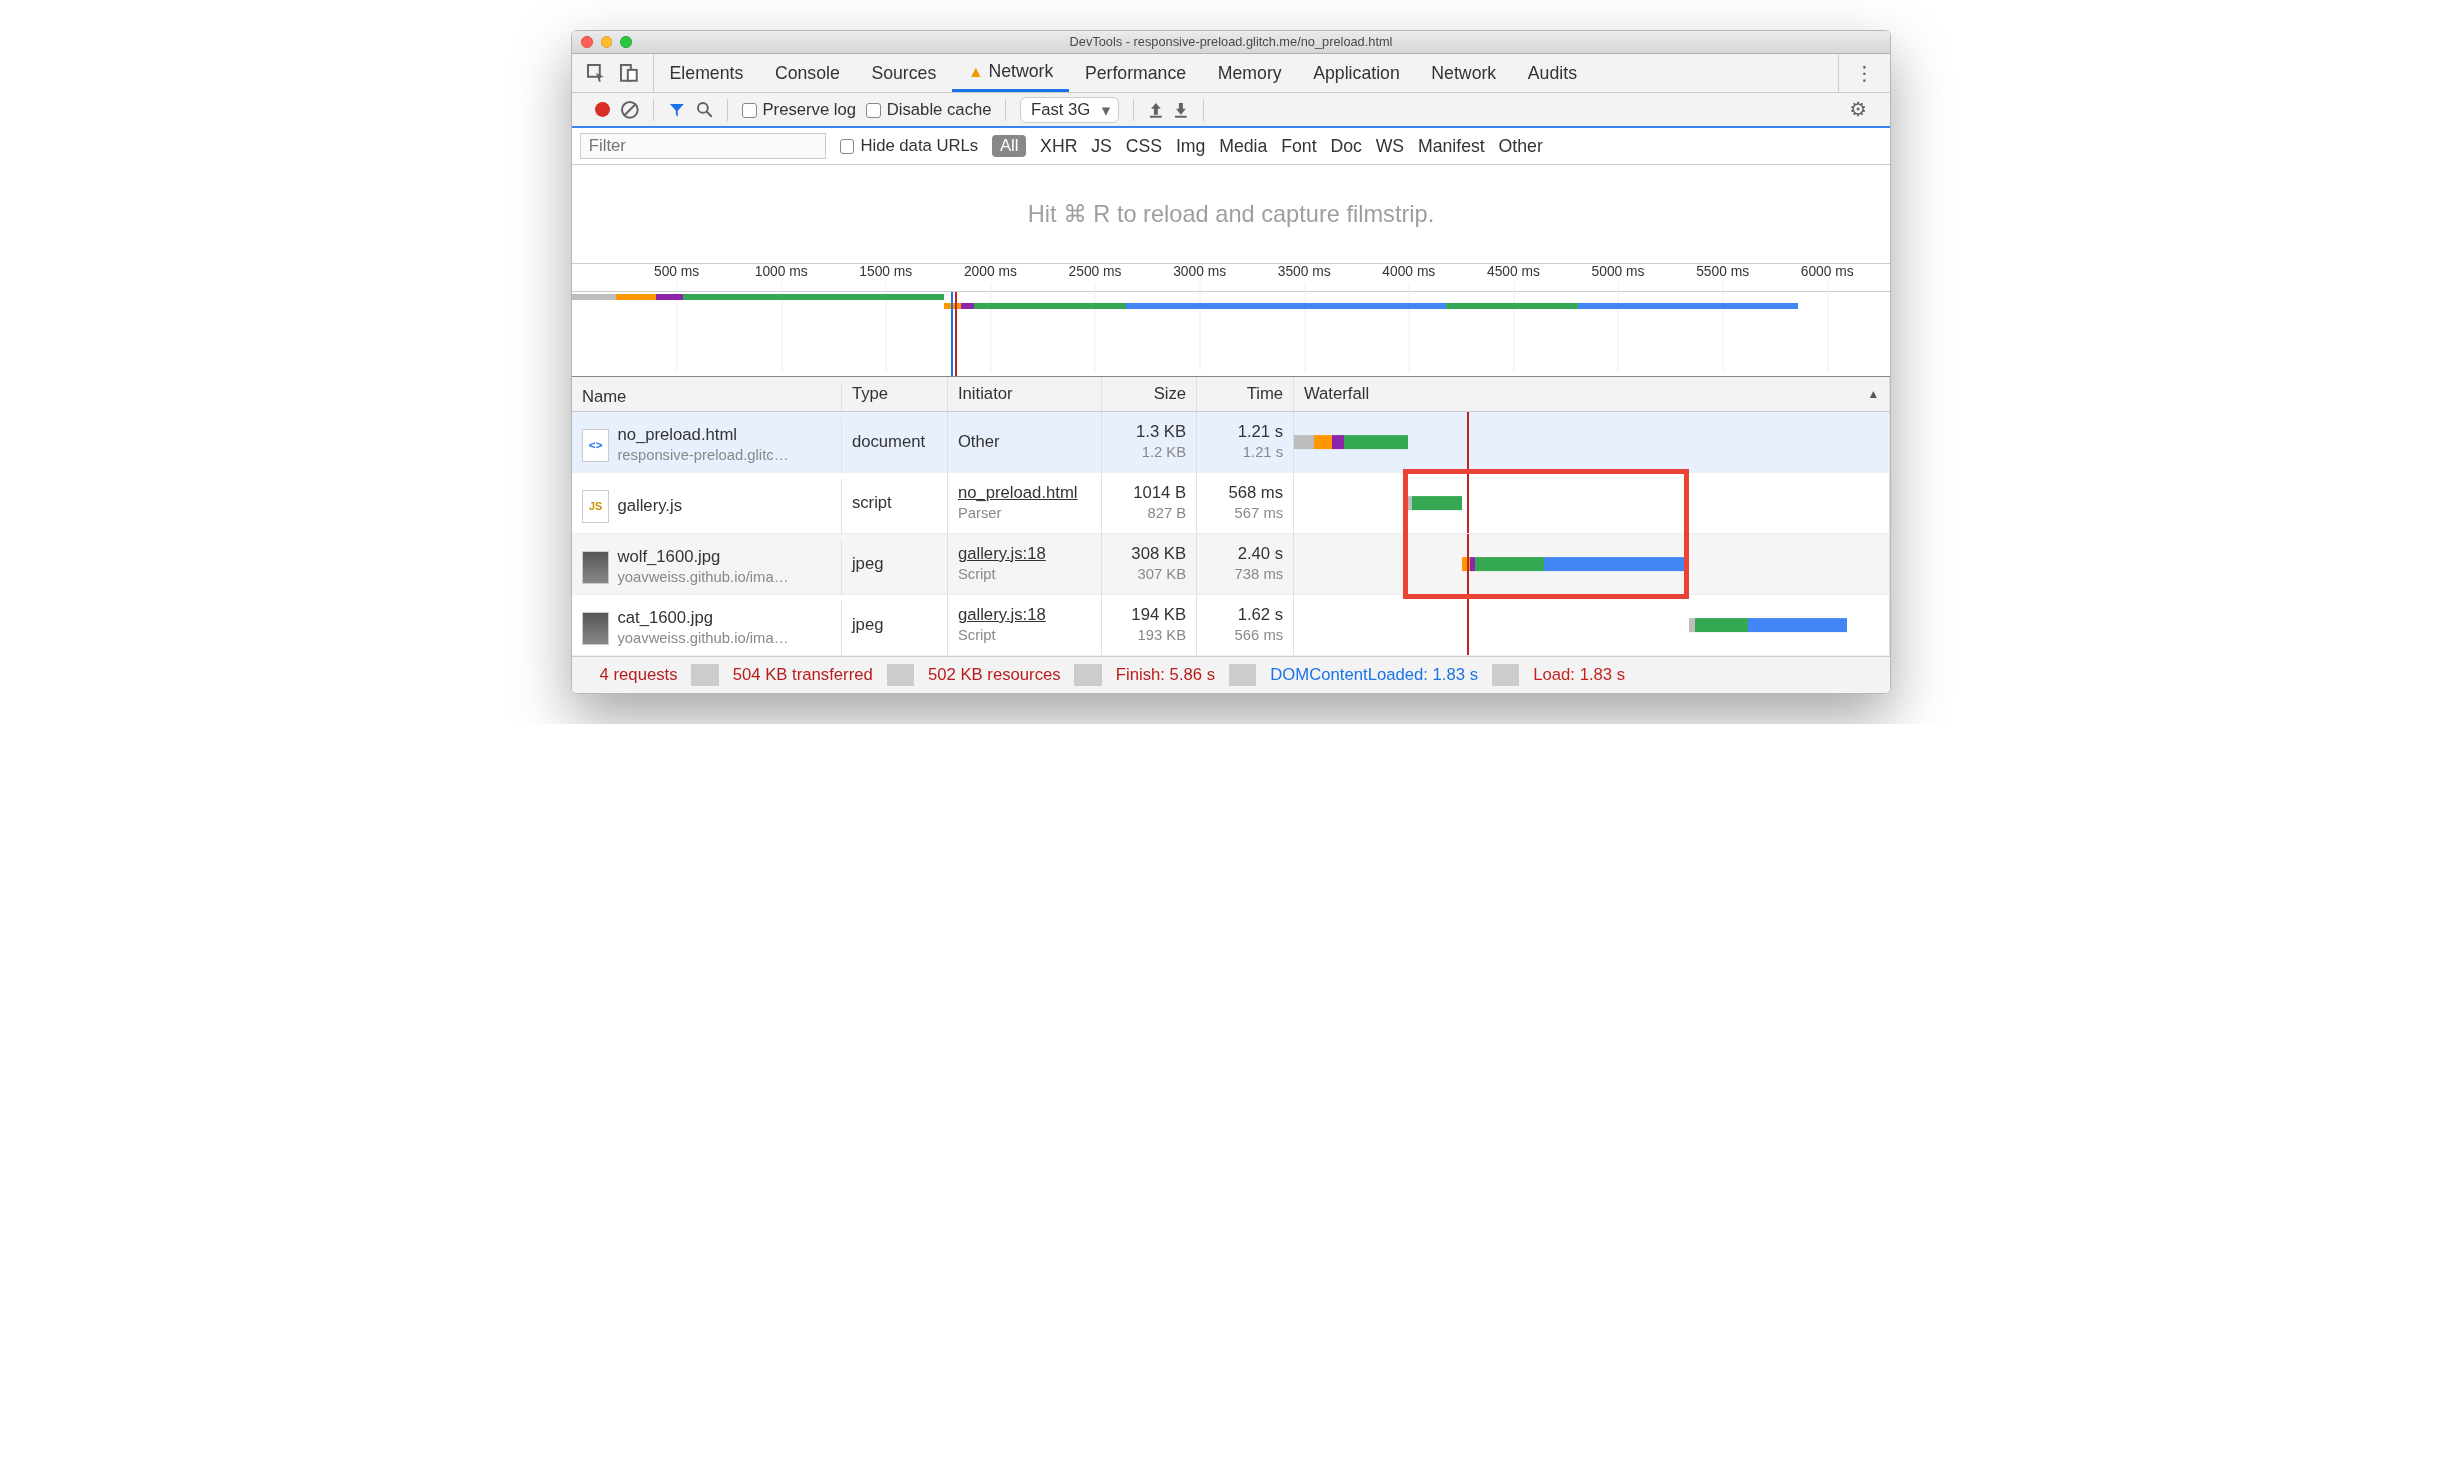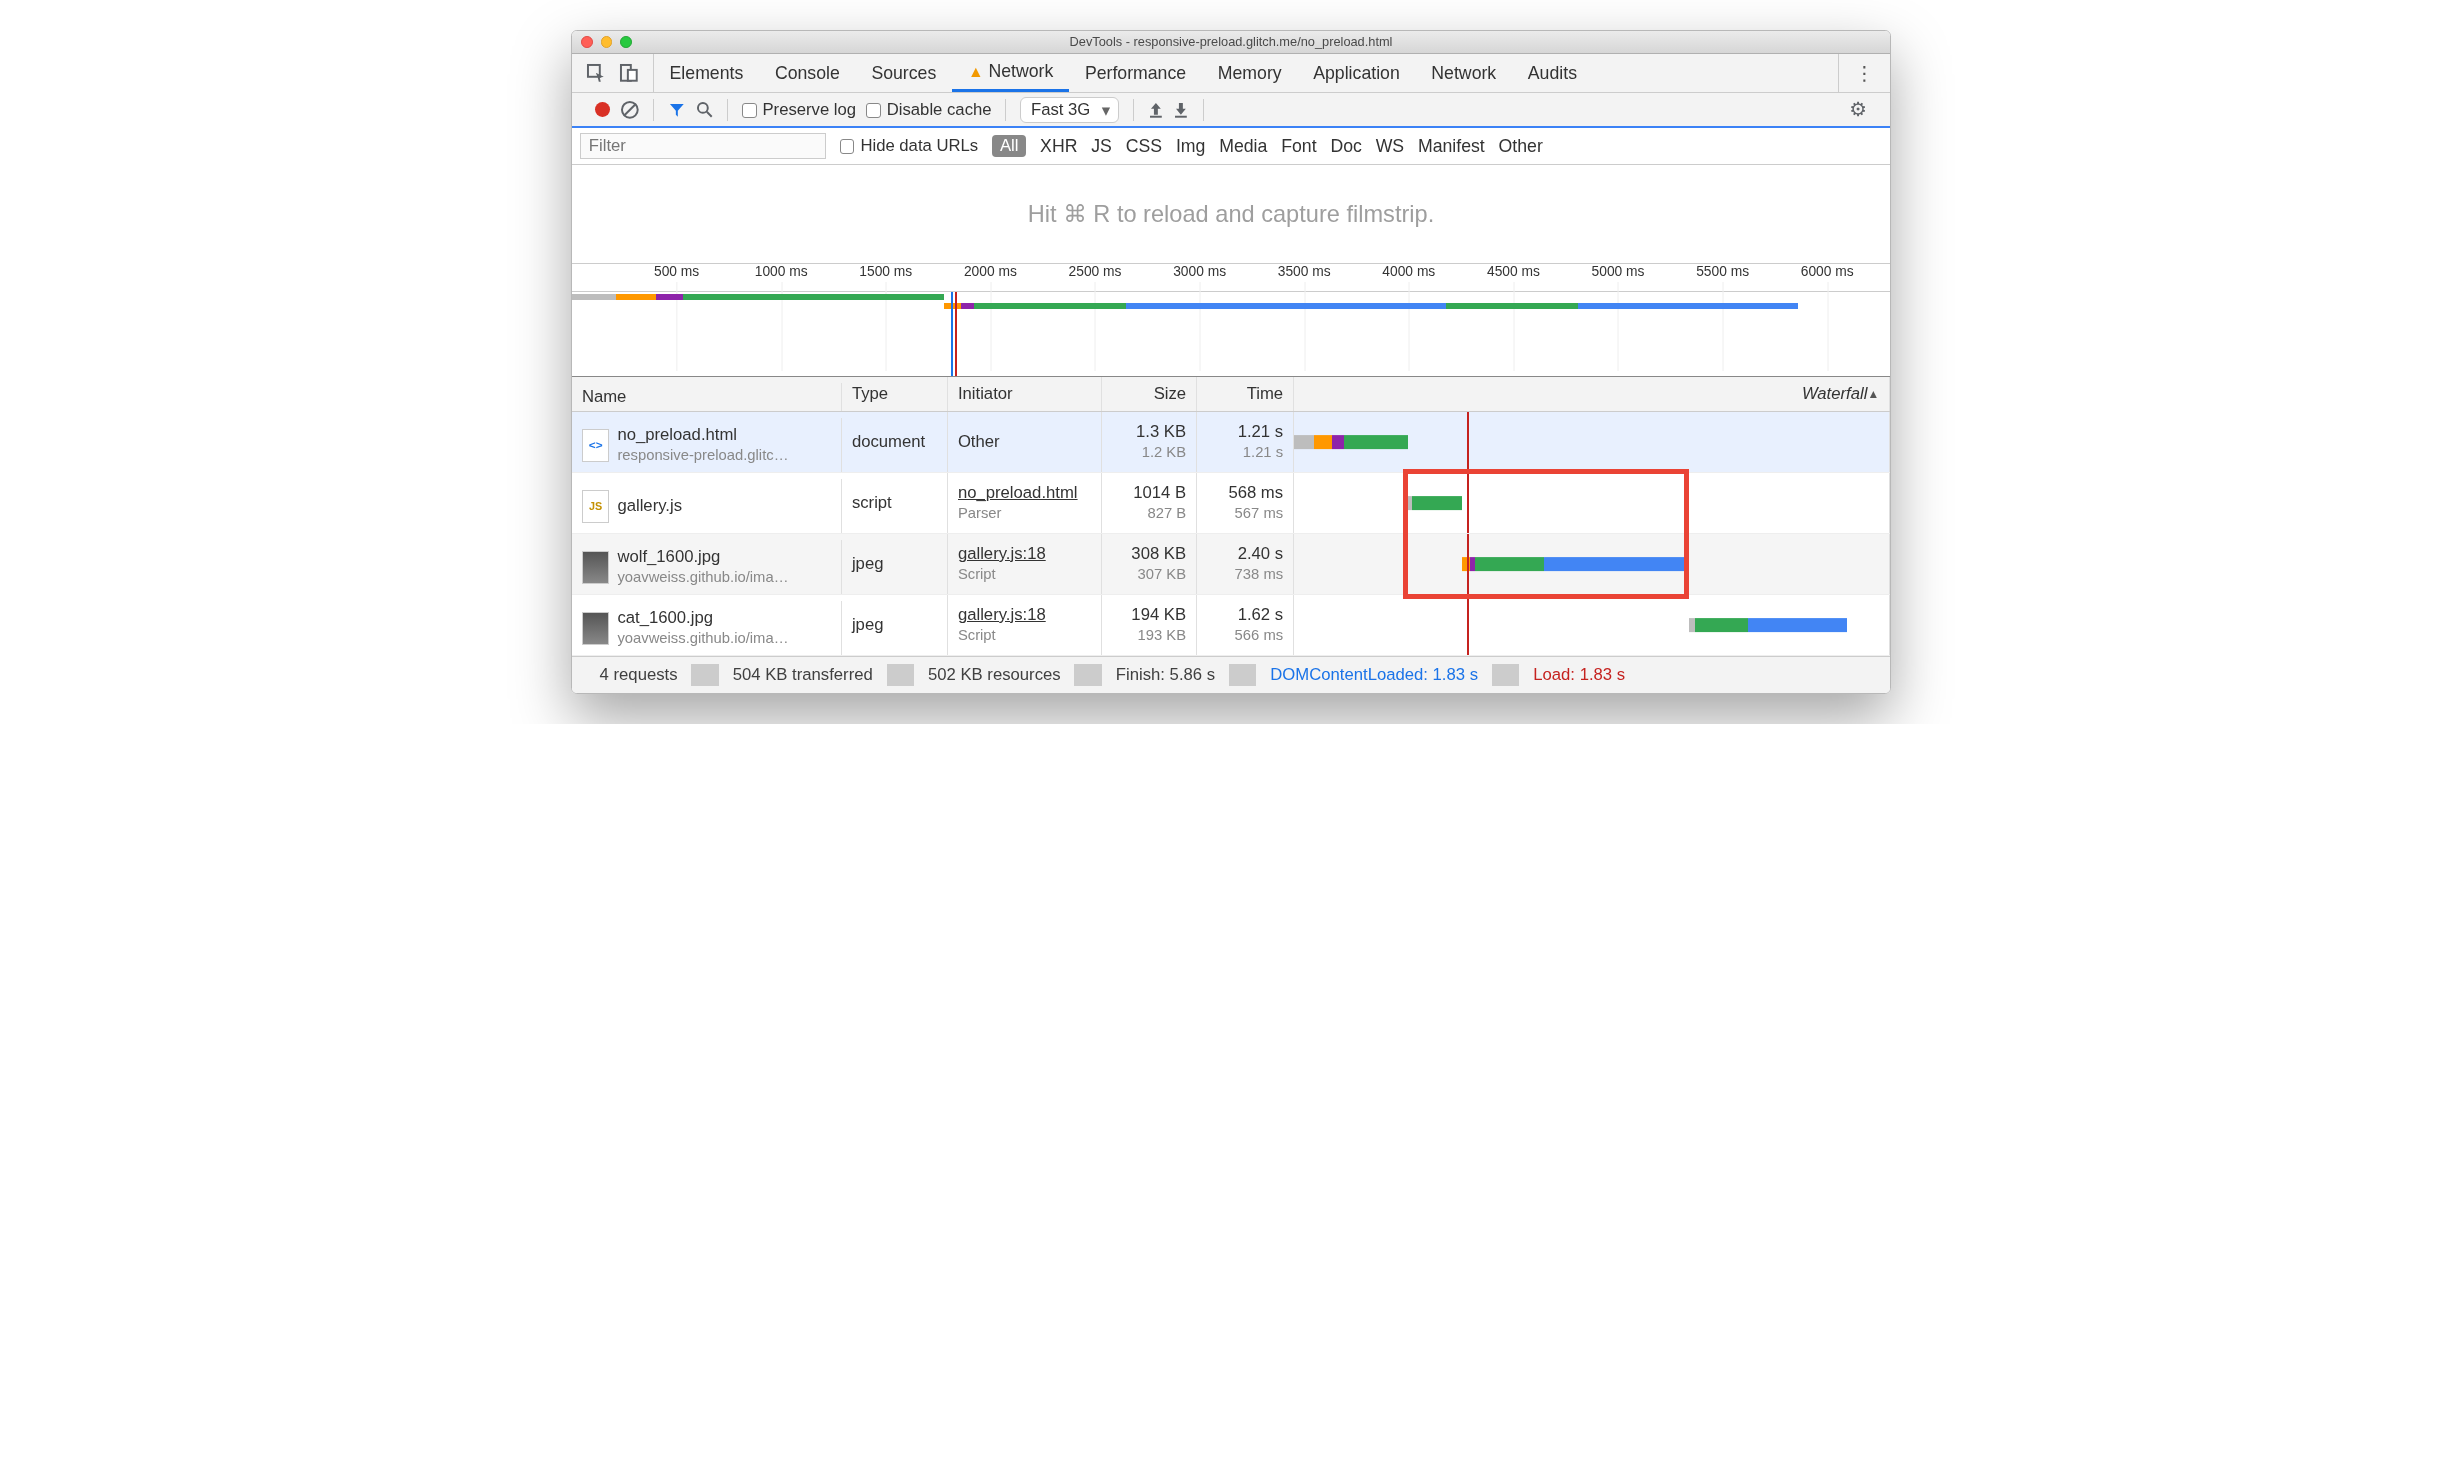--- a/index.html
+++ b/index.html
@@ -35,40 +35,40 @@
 .overview { height:113px; border-bottom:1px solid #888; position:relative; background:#fff;}
 .ov-ticks { position:absolute; top:0; left:0; right:0; height:27.6px; border-bottom:1px solid #ccc;}
 .ov-tick { position:absolute; top:0; font-size:13.8px; color:#333; transform:translateX(-50%); }
 .ov-tick::before { content:''; position:absolute; left:50%; top:17.7px; width:1px; height:89px; background:#eee;}
 .ov-line { position:absolute; top:27.6px; height:5.9px; }
 .ov-marker { position:absolute; top:27.6px; bottom:0; width:2px;}
 .grid { }
 .ghead { display:flex; background:#f3f3f3; border-bottom:1px solid #ccc; height:35px;}
 .ghead > div, .grow > div { border-right:1px solid #e0e0e0; padding:7.9px 9.9px; display:flex; align-items:center; font-size:16.7px; color:#333;}
 .col-name { width:270px;margin-top:6px;} .col-type{width:106px;} .col-init{width:154px;} .col-size{width:95px; justify-content:flex-end;} .col-time{width:97px; justify-content:flex-end;} .col-wf{flex:1; position:relative;}
-.ghead .col-wf { justify-content:flex-end;font-style:italic;}
+.ghead .col-wf { justify-content:space-between;}
 .sort-tri { font-size:11.8px; color:#555;}
 .grow { display:flex; height:61px; border-bottom:1px solid #eee;}
 .grow.sel { background:#e8f0fe;}
 .grow.odd { background:#f5f5f5;}
 .grow > div { padding:5.9px 9.9px; }
 .cell-stack { display:flex; flex-direction:column; justify-content:center; line-height:1.35; overflow:hidden;}
 .sub { color:#888; font-size:14.8px; white-space:nowrap; overflow:hidden; text-overflow:ellipsis;}
 .link { color:#333; text-decoration:underline;}
 .num-stack { text-align:right; width:100%;}
 .file-icon { width:27.6px; height:33px; border:1px solid #ccc; background:#fff; margin-right:7.9px; display:flex; align-items:center; justify-content:center; font-size:11.8px; flex-shrink:0;}
 .file-icon.html { color:#1a73e8; font-weight:bold;} 
 .file-icon.js { color:#c49102; font-weight:bold; font-size:10.8px;}
 .file-icon.img { background:linear-gradient(#555,#888); }
 .wf-area { position:absolute; left:0; right:0; top:0; bottom:0;}
 .wf-bar { position:absolute; height:13.8px; top:50%; transform:translateY(-50%);}
 .wf-load-line { position:absolute; top:0; bottom:0; width:2px; background:#c5221f;}
 .hl-box { position:absolute; border:5.9px solid #ea4335; }
 .summary { display:flex; align-items:center; height:37px; background:#f3f3f3; border-top:1px solid #ccc; padding:0 13.8px; gap:0; font-size:16.7px;}
-.summary span { padding:0 13.8px; color:#404040;}
+.summary span { padding:0 13.8px; color:#b91c1c;}
 .summary .ssep { width:1px; height:21.7px; background:#ccc;}
 .summary .dcl { color:#1a73e8;}
 .summary .load { color:#c5221f;}
 svg { display:block;}
 </style>
 </head>
 <body>
 
 <div class="window">
 

